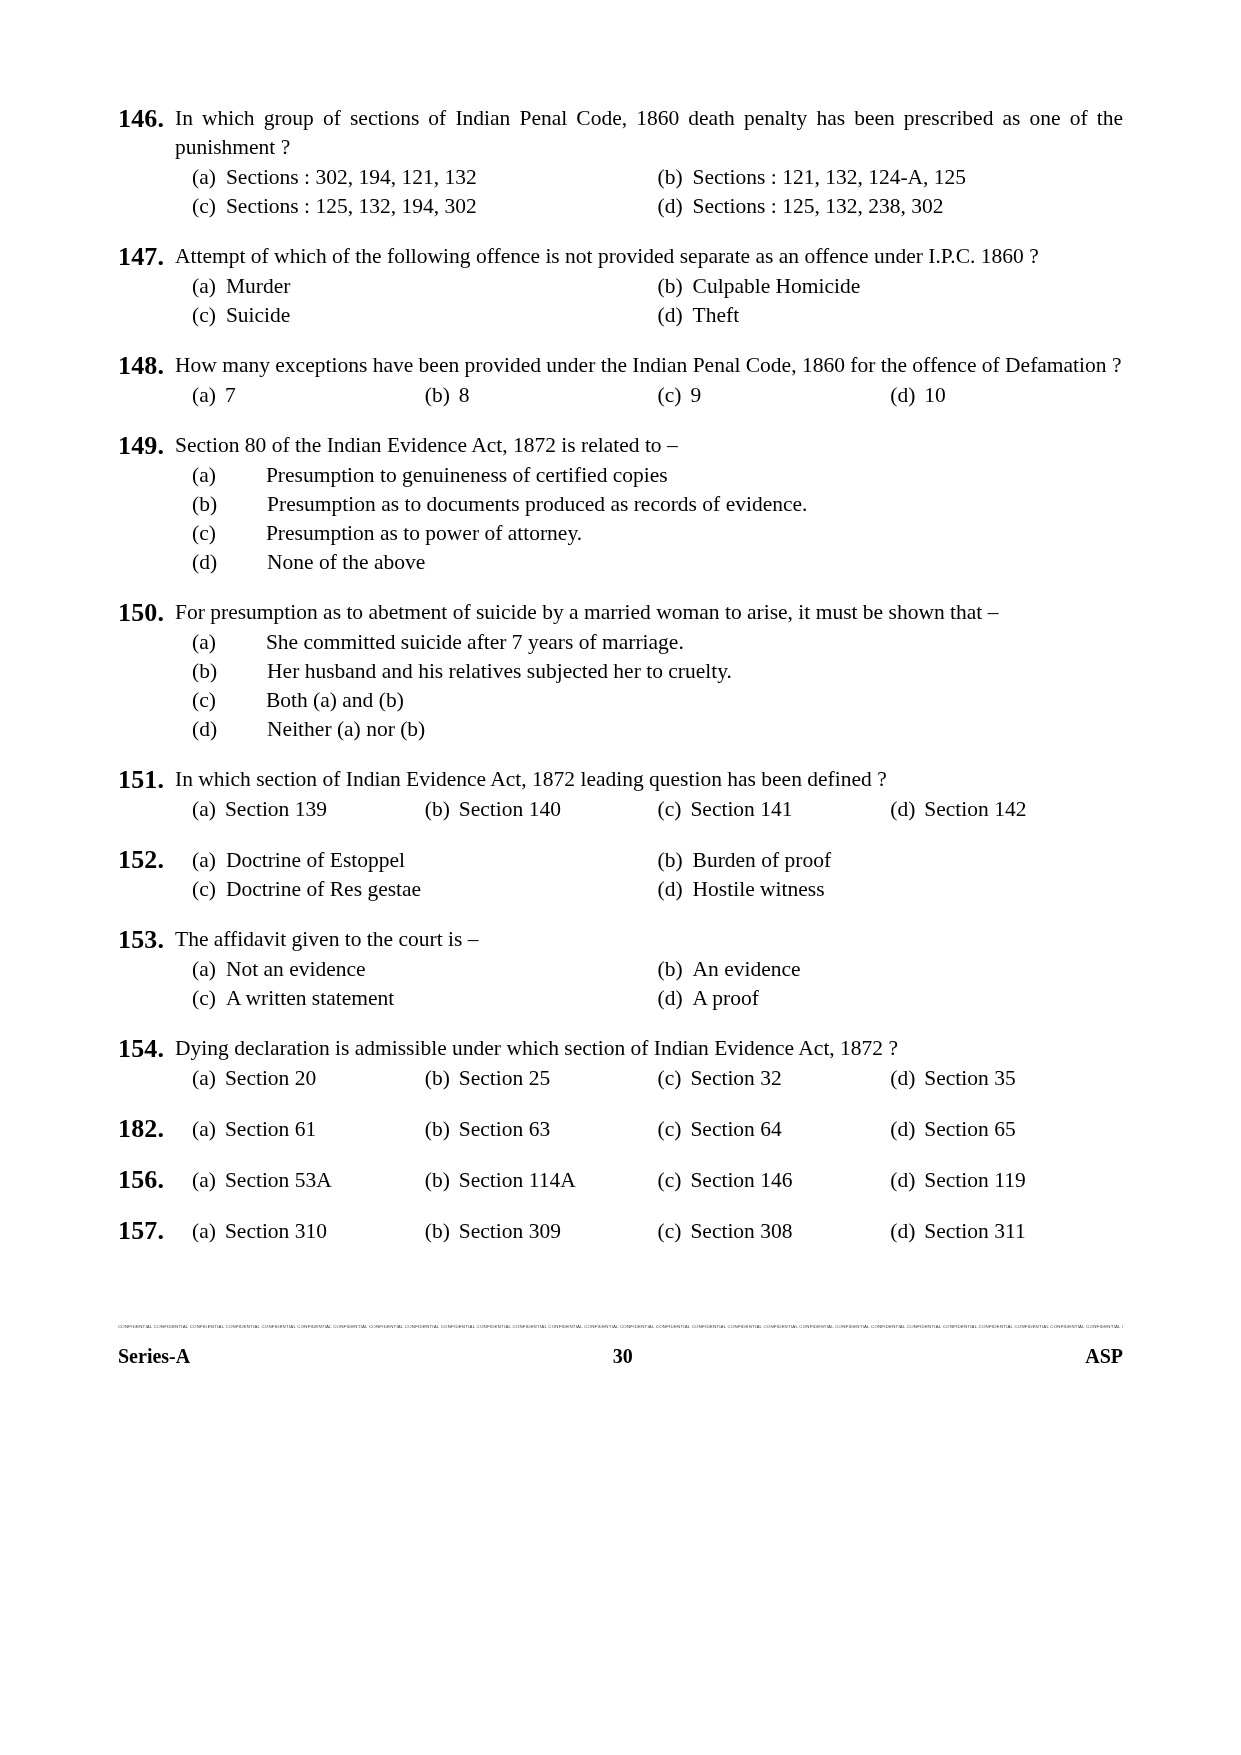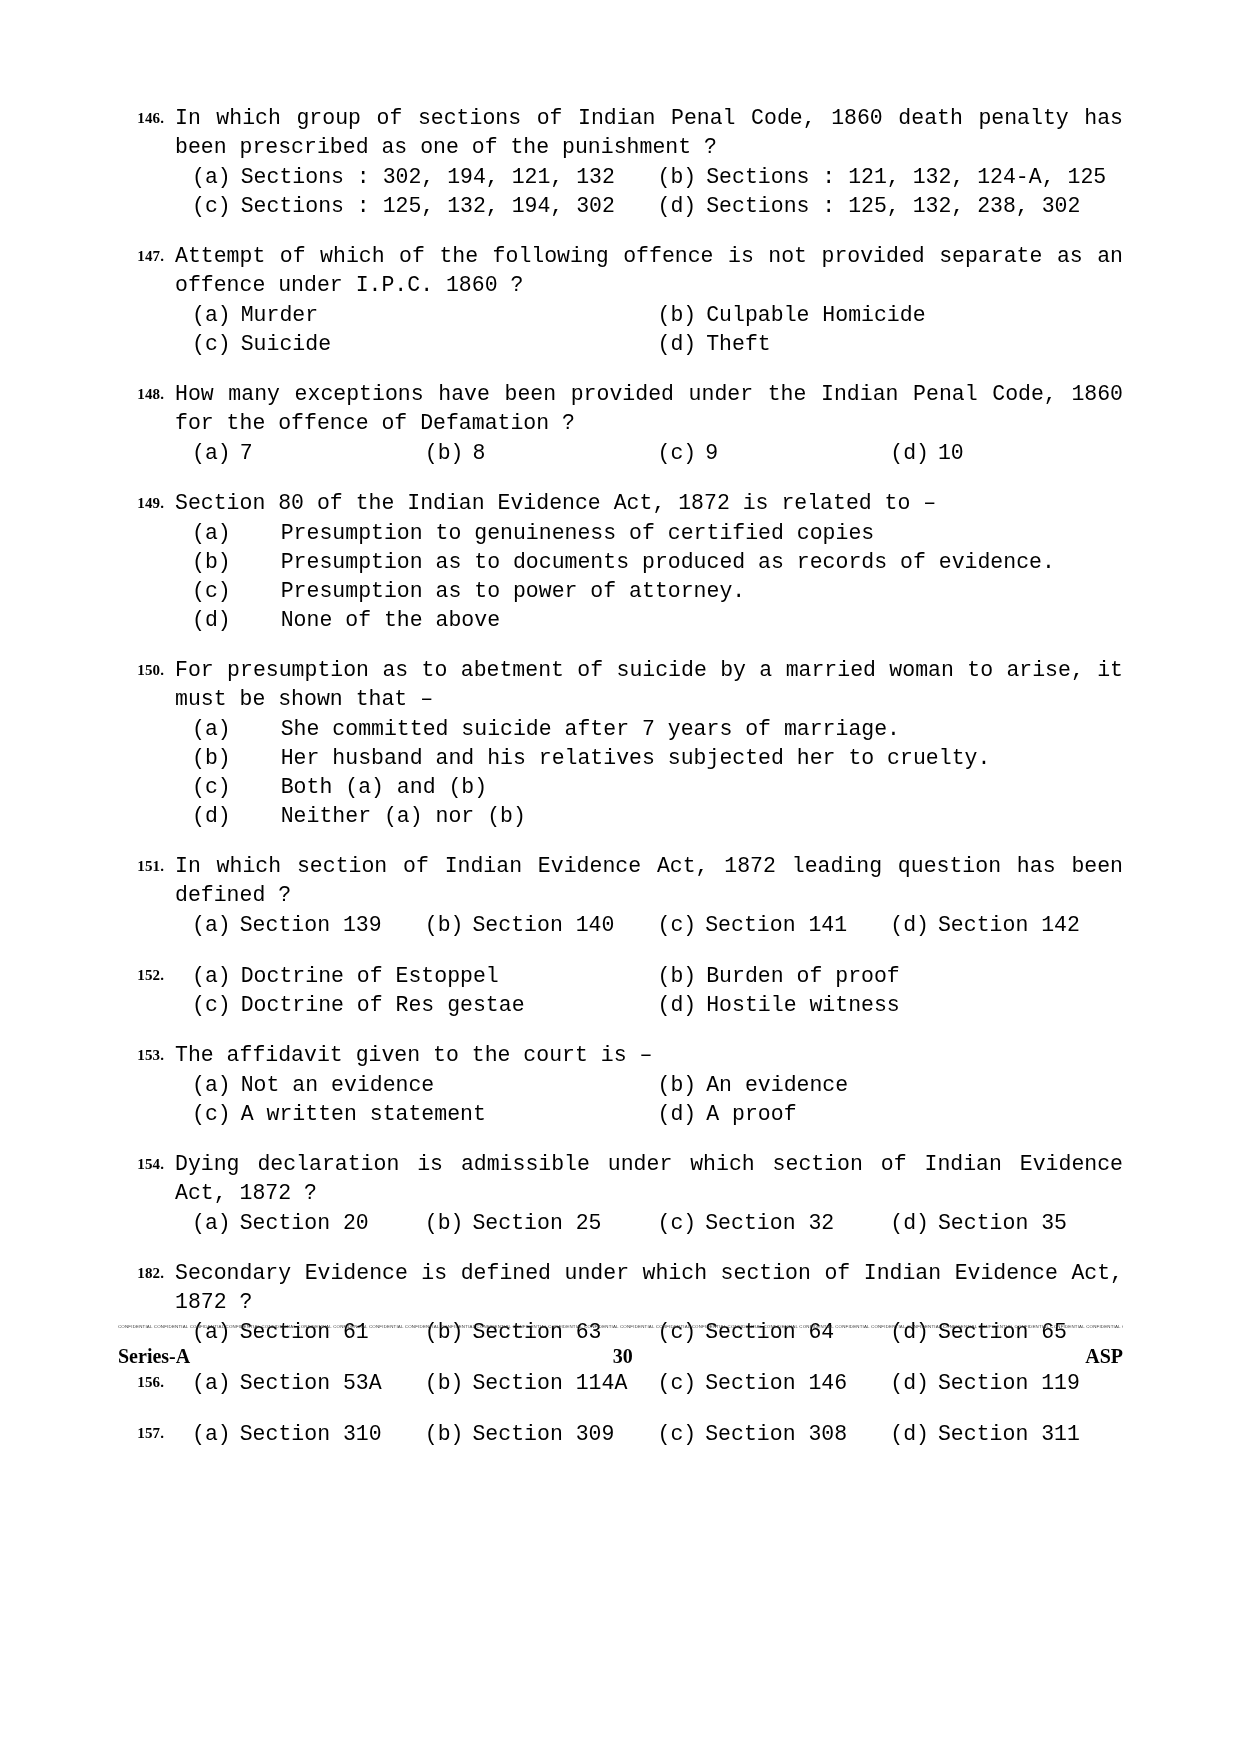--- a/index.html
+++ b/index.html
@@ -30,31 +30,30 @@
 
   
   .q {
     display: flex;
     align-items: flex-start;
     margin-bottom: 21px;
   }
   .q-num {
     flex: 0 0 57px;
     font-weight: bold;
-    font-size: 15px;
+    font-size: 26px;
     line-height: 29px;
     text-align: right;
     padding-right: 11px;
     box-sizing: border-box;
     letter-spacing: .1px;
   }
   .q-body {
     flex: 1 1 auto;
     min-width: 0;
-    font-family: Liberation Mono, monospace;
   }
   .q-text {
     font-size: 21.5px;
     line-height: 29px;
     text-align: justify;
     text-justify: inter-word;
     margin: 0 0 1px 0;
   }
 
   
@@ -381,21 +380,20 @@
                 <span class="opt-key">(d)</span>
                 <span class="opt-val">Section 35</span>
               </div>
             </div>
           </div>
         </div>
       </div>
       <div class="q">
         <div class="q-num">182.</div>
         <div class="q-body">
-          <p class="q-text">Secondary Evidence is defined under which section of Indian Evidence Act, 1872 ?</p>
           <div class="opts cols4">
             <div class="opts-row">
               <div class="opt">
                 <span class="opt-key">(a)</span>
                 <span class="opt-val">Section 61</span>
               </div>
               <div class="opt">
                 <span class="opt-key">(b)</span>
                 <span class="opt-val">Section 63</span>
               </div>

